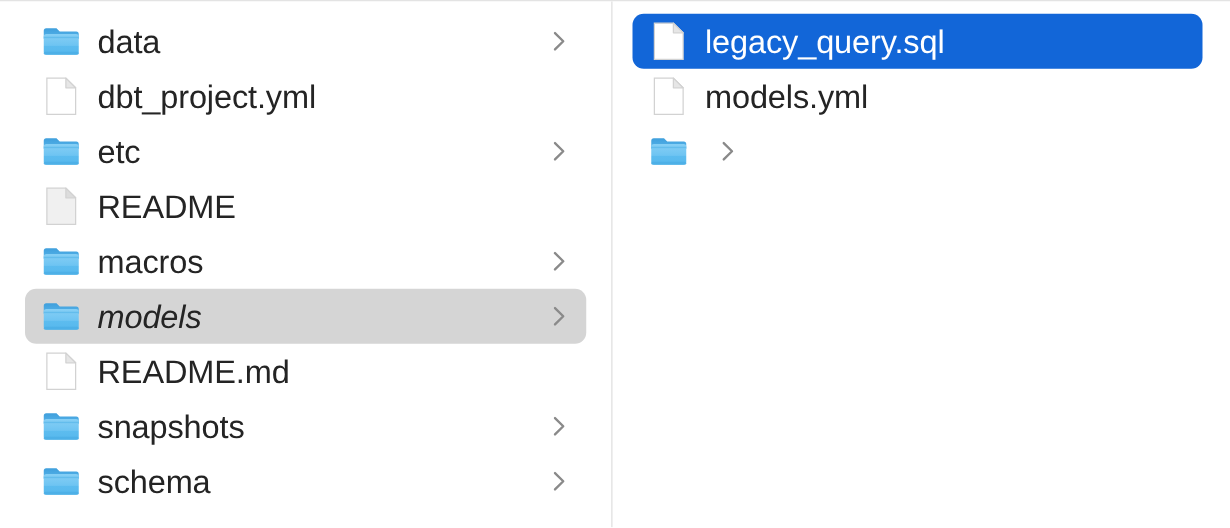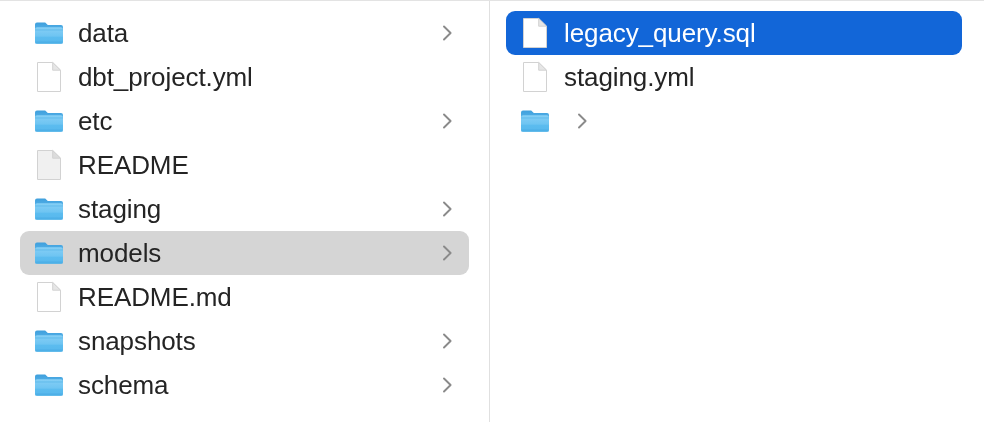--- a/index.html
+++ b/index.html
@@ -52,20 +52,21 @@
     border-radius: 9px;
     cursor: default;
     user-select: none;
   }
   .column.right .row {
     margin-left: 16px;
     margin-right: 22px;
   }
   .row.selected-inactive {
     background: #d5d5d5;
+    font-style: italic;
   }
   .row.selected-active {
     background: #1266d8;
   }
 
   .icon-wrap {
     flex: 0 0 auto;
     width: 30px;
     height: 32px;
     position: relative;
@@ -207,21 +208,21 @@
                   <stop offset="0.58" stop-color="#5cbcef"></stop>
                   <stop offset="1" stop-color="#57b8ed"></stop>
                 </linearGradient>
               </defs>
               <path d="M1 4.5a2 2 0 0 1 2-2h8.2l2.6 2.6H27a2 2 0 0 1 2 2v4H1z" fill="url(#fbackg)"></path>
               <rect x="1" y="7.2" width="28" height="16.6" rx="2.2" fill="url(#ffrontg)"></rect>
               <rect x="1" y="9.4" width="28" height="1.1" fill="#4cb0e6" opacity="0.55"></rect>
               <rect x="1" y="21.4" width="28" height="2.4" rx="1.2" fill="#49ade4" opacity="0.7"></rect>
             </svg>
           </span>
-          <span class="row-label">staging</span>
+          <span class="row-label">macros</span>
           <span class="chevron">
             <svg width="11" height="18" viewBox="0 0 11 18">
               <polyline points="2,2.5 8.6,9 2,15.5" fill="none" stroke="#8a8a8a" stroke-width="1.9" stroke-linecap="round" stroke-linejoin="round"></polyline>
             </svg>
           </span>
         </div>
         <div class="row selected-inactive">
           <span class="icon-wrap">
             <svg width="30" height="26" viewBox="0 0 30 26">
               <defs>
@@ -335,21 +336,21 @@
             </svg>
           </span>
         </div>
         <div class="row">
           <span class="icon-wrap">
             <svg width="26" height="32" viewBox="0 0 26 32">
               <path d="M1.5 1.5h15.2L24.5 9.2v21.3H1.5z" fill="#ffffff" stroke="#d2d2d2" stroke-width="1"></path>
               <path d="M16.7 1.5L24.5 9.2h-7.8z" fill="#e6e6e6" stroke="#d2d2d2" stroke-width="1" stroke-linejoin="round"></path>
             </svg>
           </span>
-          <span class="row-label">staging.yml</span>
+          <span class="row-label">models.yml</span>
           <span class="chevron hidden">
             <svg width="11" height="18" viewBox="0 0 11 18">
               <polyline points="2,2.5 8.6,9 2,15.5" fill="none" stroke="#8a8a8a" stroke-width="1.9" stroke-linecap="round" stroke-linejoin="round"></polyline>
             </svg>
           </span>
         </div>
         <div class="row">
           <span class="icon-wrap">
             <svg width="30" height="26" viewBox="0 0 30 26">
               <defs>

